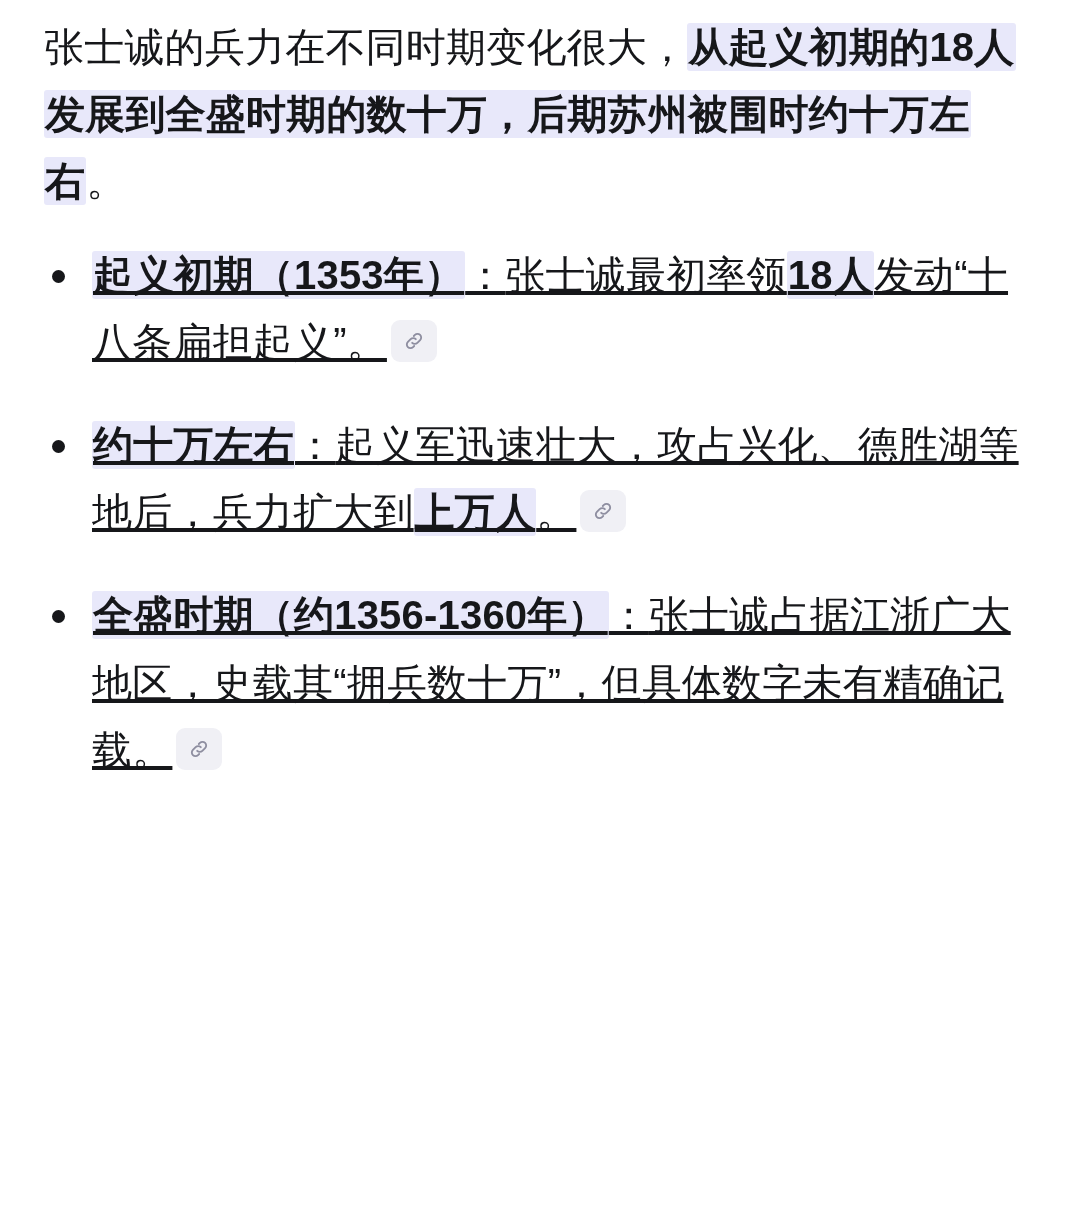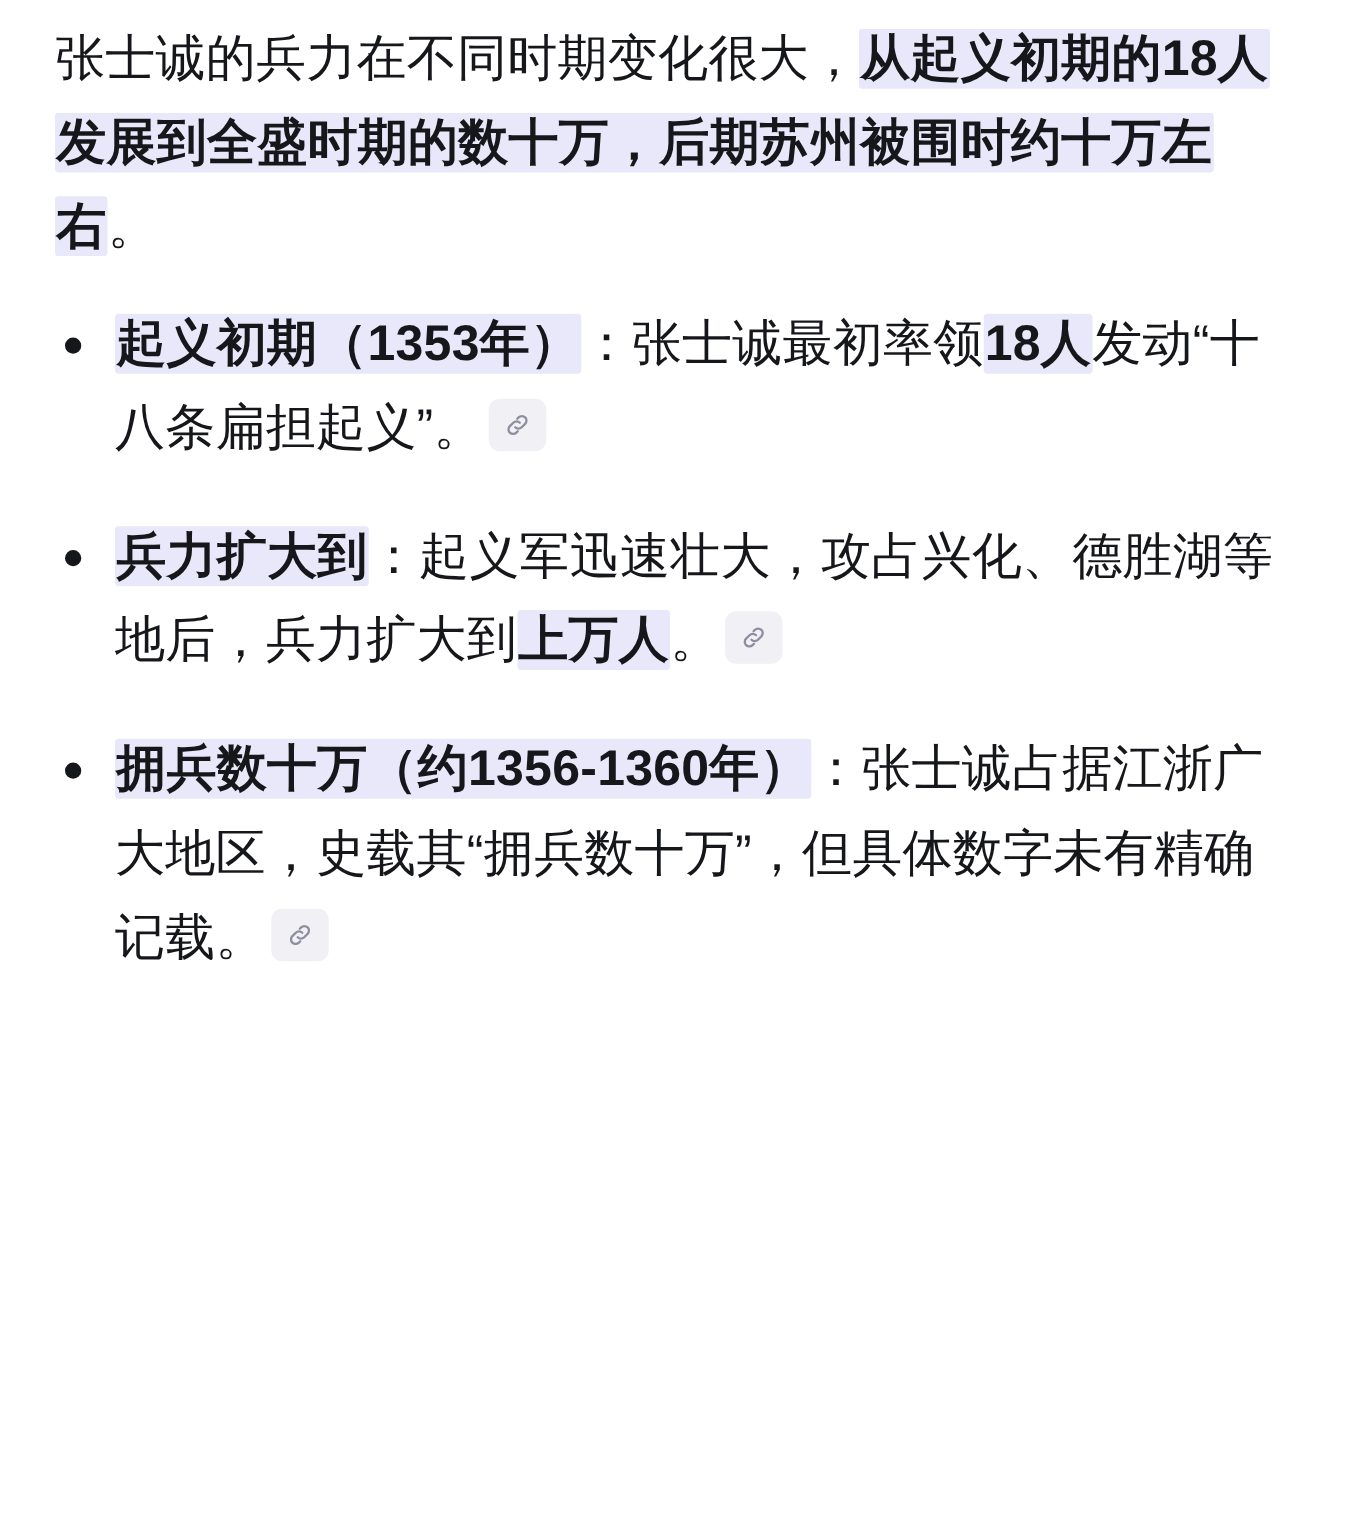--- a/index.html
+++ b/index.html
@@ -32,20 +32,21 @@
     margin: 0;
     padding: 0;
   }
   .bullet-item {
     position: relative;
     font-size: 40px;
     line-height: 1.68;
     letter-spacing: 0.2px;
     margin: 0 0 36px 0;
     padding-left: 48px;
+    text-decoration: underline;
   }
   .bullet-item::before {
     content: "";
     position: absolute;
     left: 8px;
     top: 28px;
     width: 13px;
     height: 13px;
     border-radius: 50%;
     background: #16171a;
@@ -93,30 +94,30 @@
     <li class="bullet-item">
       <span class="hl b">起义初期（1353年）</span><span>：</span><span>张士诚最初率领</span><span class="hl b">18人</span><span>发动“十八条扁担起义”。</span><span class="cite">
           <svg viewBox="0 0 24 24" fill="none" stroke="currentColor" stroke-width="2" stroke-linecap="round">
             <path d="M10 14a4 4 0 0 0 5.66 0l3-3a4 4 0 1 0-5.66-5.66l-1.2 1.2"></path>
             <path d="M14 10a4 4 0 0 0-5.66 0l-3 3A4 4 0 1 0 11 18.66l1.2-1.2"></path>
           </svg>
         </span>
     </li>
 
     <li class="bullet-item">
-      <span class="hl b">兵力扩大到</span><span>：</span><span>起义军迅速壮大，攻占兴化、德胜湖等地后，兵力扩大到</span><span class="hl b">上万人</span><span>。</span><span class="cite">
+      <span class="hl b">约十万左右</span><span>：</span><span>起义军迅速壮大，攻占兴化、德胜湖等地后，兵力扩大到</span><span class="hl b">上万人</span><span>。</span><span class="cite">
           <svg viewBox="0 0 24 24" fill="none" stroke="currentColor" stroke-width="2" stroke-linecap="round">
             <path d="M10 14a4 4 0 0 0 5.66 0l3-3a4 4 0 1 0-5.66-5.66l-1.2 1.2"></path>
             <path d="M14 10a4 4 0 0 0-5.66 0l-3 3A4 4 0 1 0 11 18.66l1.2-1.2"></path>
           </svg>
         </span>
     </li>
 
     <li class="bullet-item">
-      <span class="hl b">拥兵数十万（约1356-1360年）</span><span>：</span><span>张士诚占据江浙广大地区，史载其“拥兵数十万”，但具体数字未有精确记载。</span><span class="cite">
+      <span class="hl b">全盛时期（约1356-1360年）</span><span>：</span><span>张士诚占据江浙广大地区，史载其“拥兵数十万”，但具体数字未有精确记载。</span><span class="cite">
           <svg viewBox="0 0 24 24" fill="none" stroke="currentColor" stroke-width="2" stroke-linecap="round">
             <path d="M10 14a4 4 0 0 0 5.66 0l3-3a4 4 0 1 0-5.66-5.66l-1.2 1.2"></path>
             <path d="M14 10a4 4 0 0 0-5.66 0l-3 3A4 4 0 1 0 11 18.66l1.2-1.2"></path>
           </svg>
         </span>
     </li>
 
 
   </ul>
 </div>

